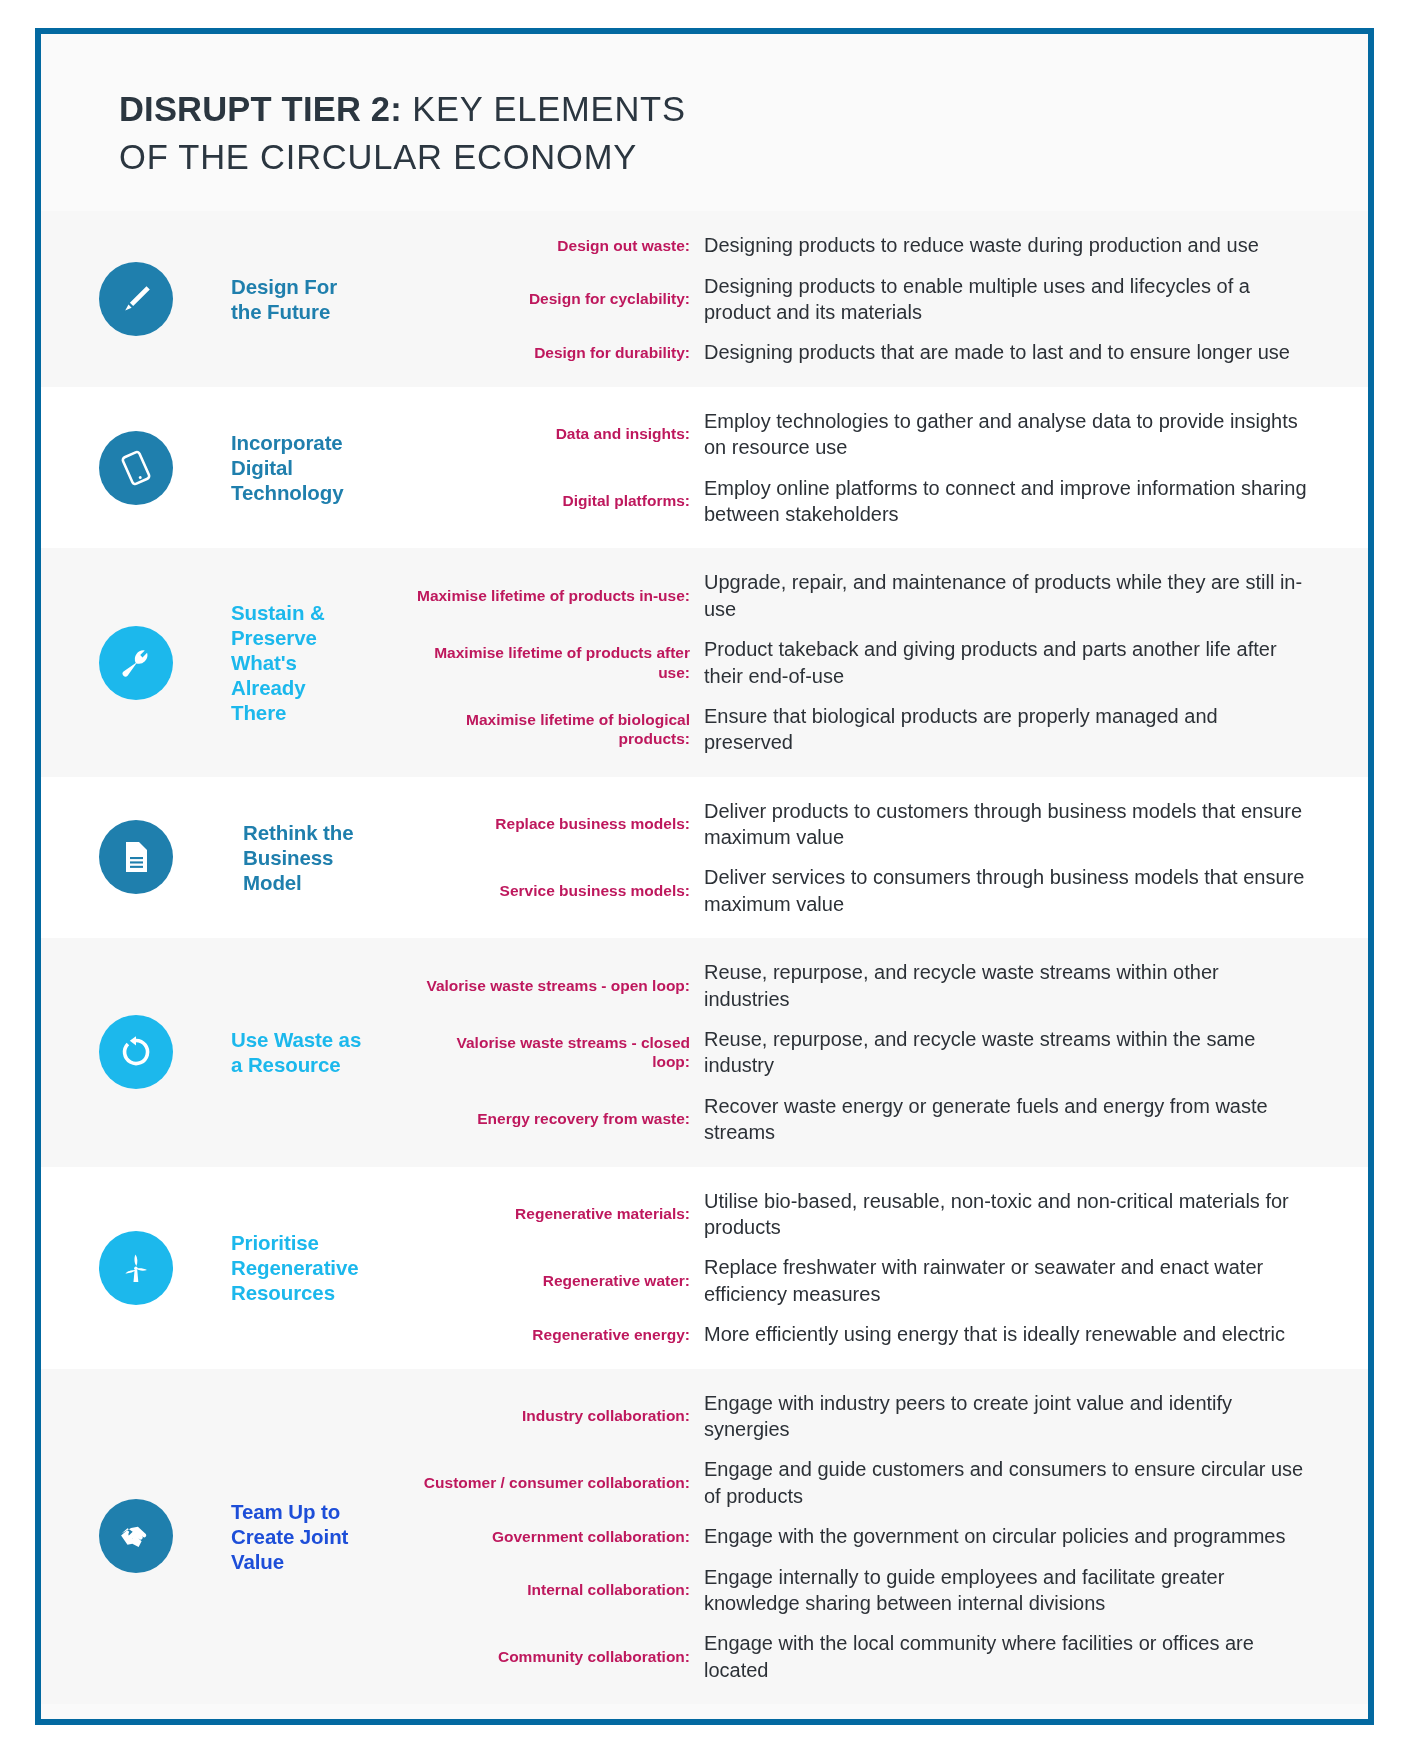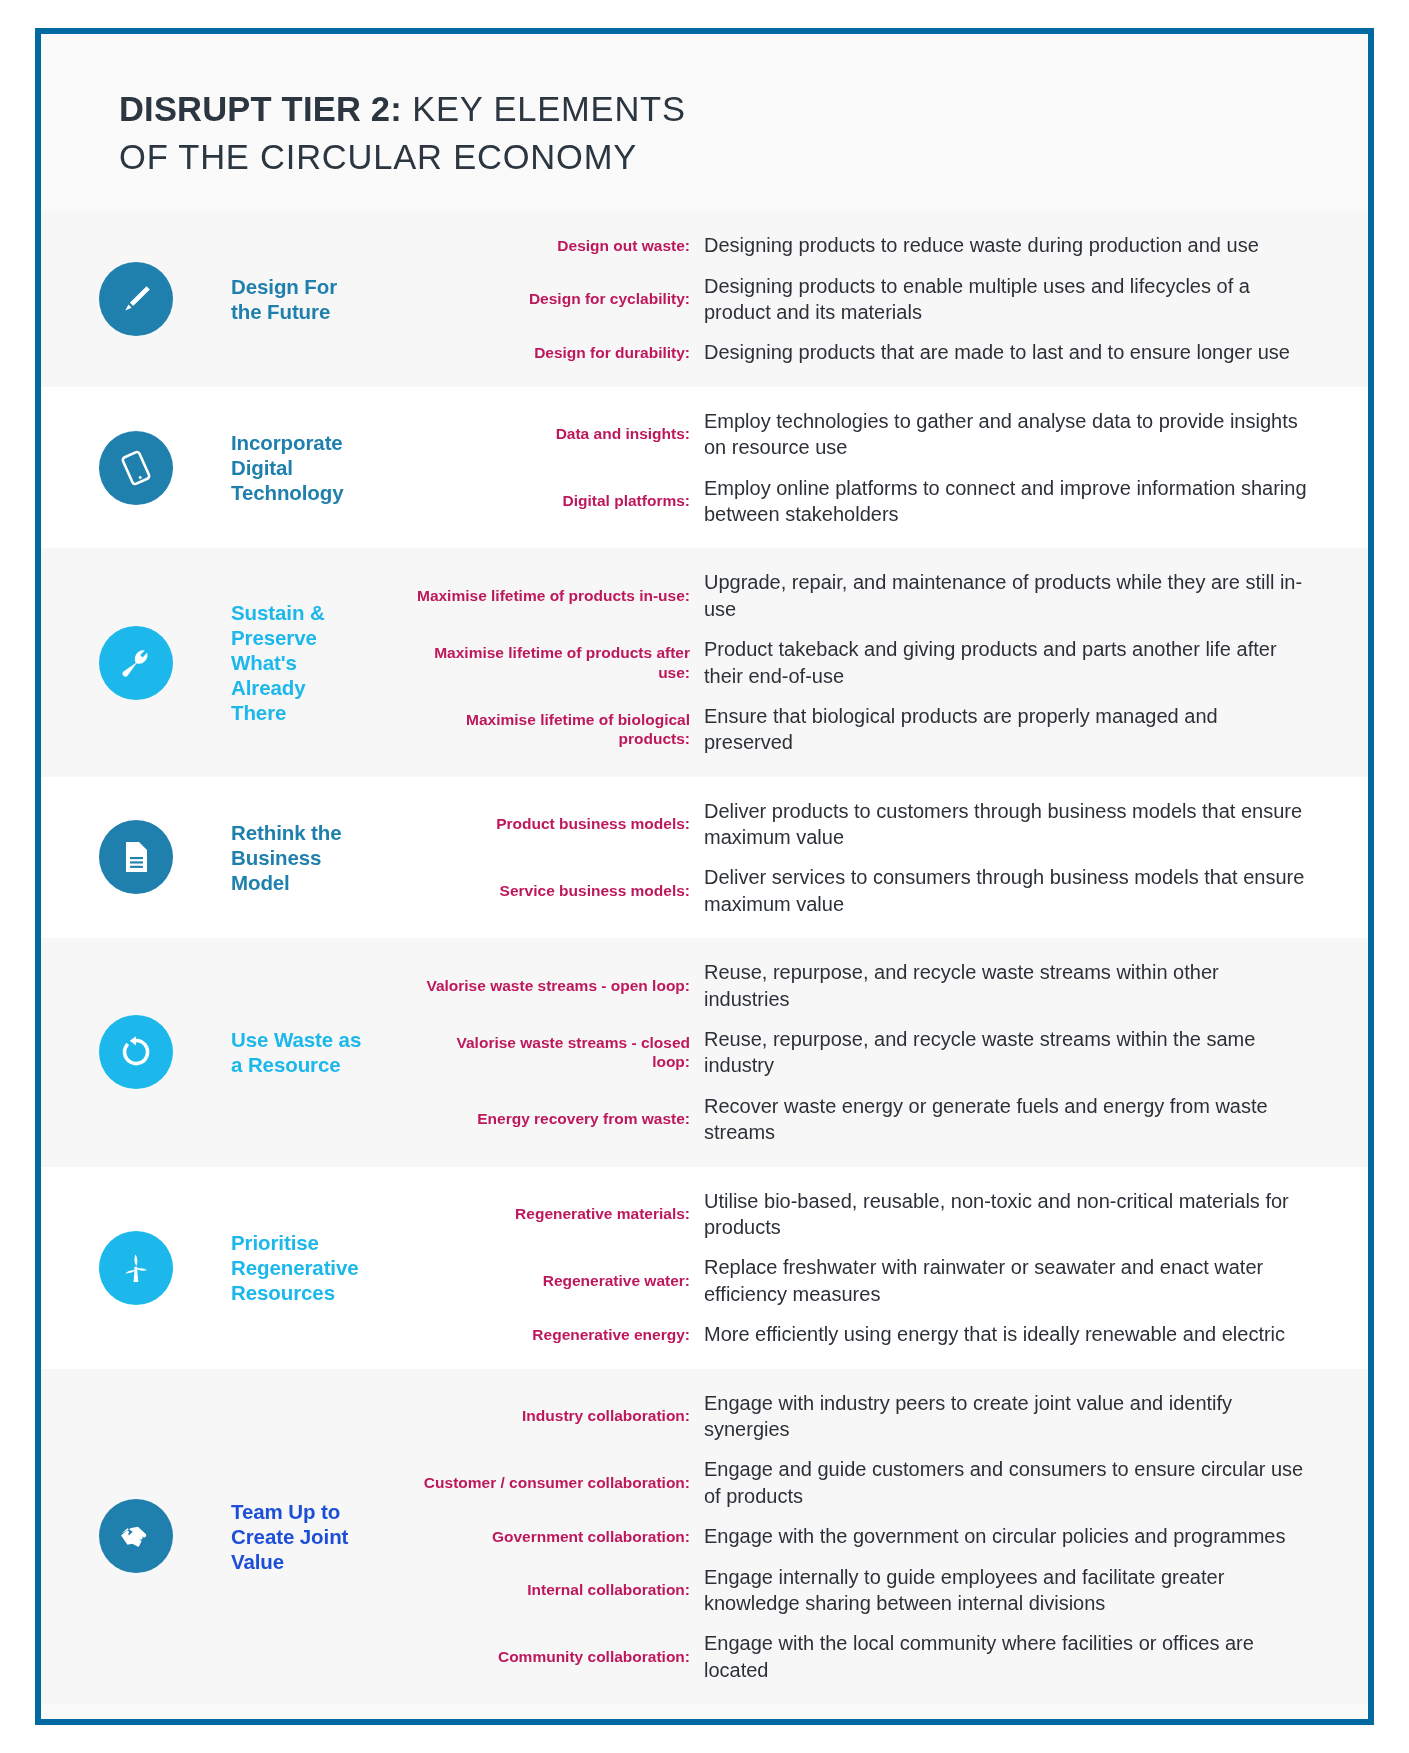--- a/index.html
+++ b/index.html
@@ -236,27 +236,27 @@
             <svg width="40" height="40" viewBox="0 0 40 40">
               <path fill="#ffffff" d="M10 5 h13 l8 8 v22 H10 Z"></path>
               <path fill="#ffffff" opacity="0.0" d="M23 5 v8 h8"></path>
               <rect x="14" y="20" width="13" height="2.1" fill="#1F7FAD"></rect>
               <rect x="14" y="24.4" width="13" height="2.1" fill="#1F7FAD"></rect>
               <rect x="14" y="28.8" width="13" height="2.1" fill="#1F7FAD"></rect>
             </svg>
           </div>
         </div>
         <div class="title-cell">
-          <div class="section-title" style="color: rgb(31, 127, 173); white-space: pre-line;">Rethink the
+          <div class="section-title" style="color: rgb(31, 127, 173); white-space: pre-line; margin-left: 12px;">Rethink the
 Business
 Model</div>
         </div>
         <div class="pairs-cell">
           <div class="pair-row">
-            <div class="pair-term">Product business models:</div>
+            <div class="pair-term">Replace business models:</div>
             <div class="pair-desc">Deliver products to customers through business models that ensure maximum value</div>
           </div>
           <div class="pair-row">
             <div class="pair-term">Service business models:</div>
             <div class="pair-desc">Deliver services to consumers through business models that ensure maximum value</div>
           </div>
         </div>
       </div>
       <div class="section-row shade">
         <div class="icon-cell">

